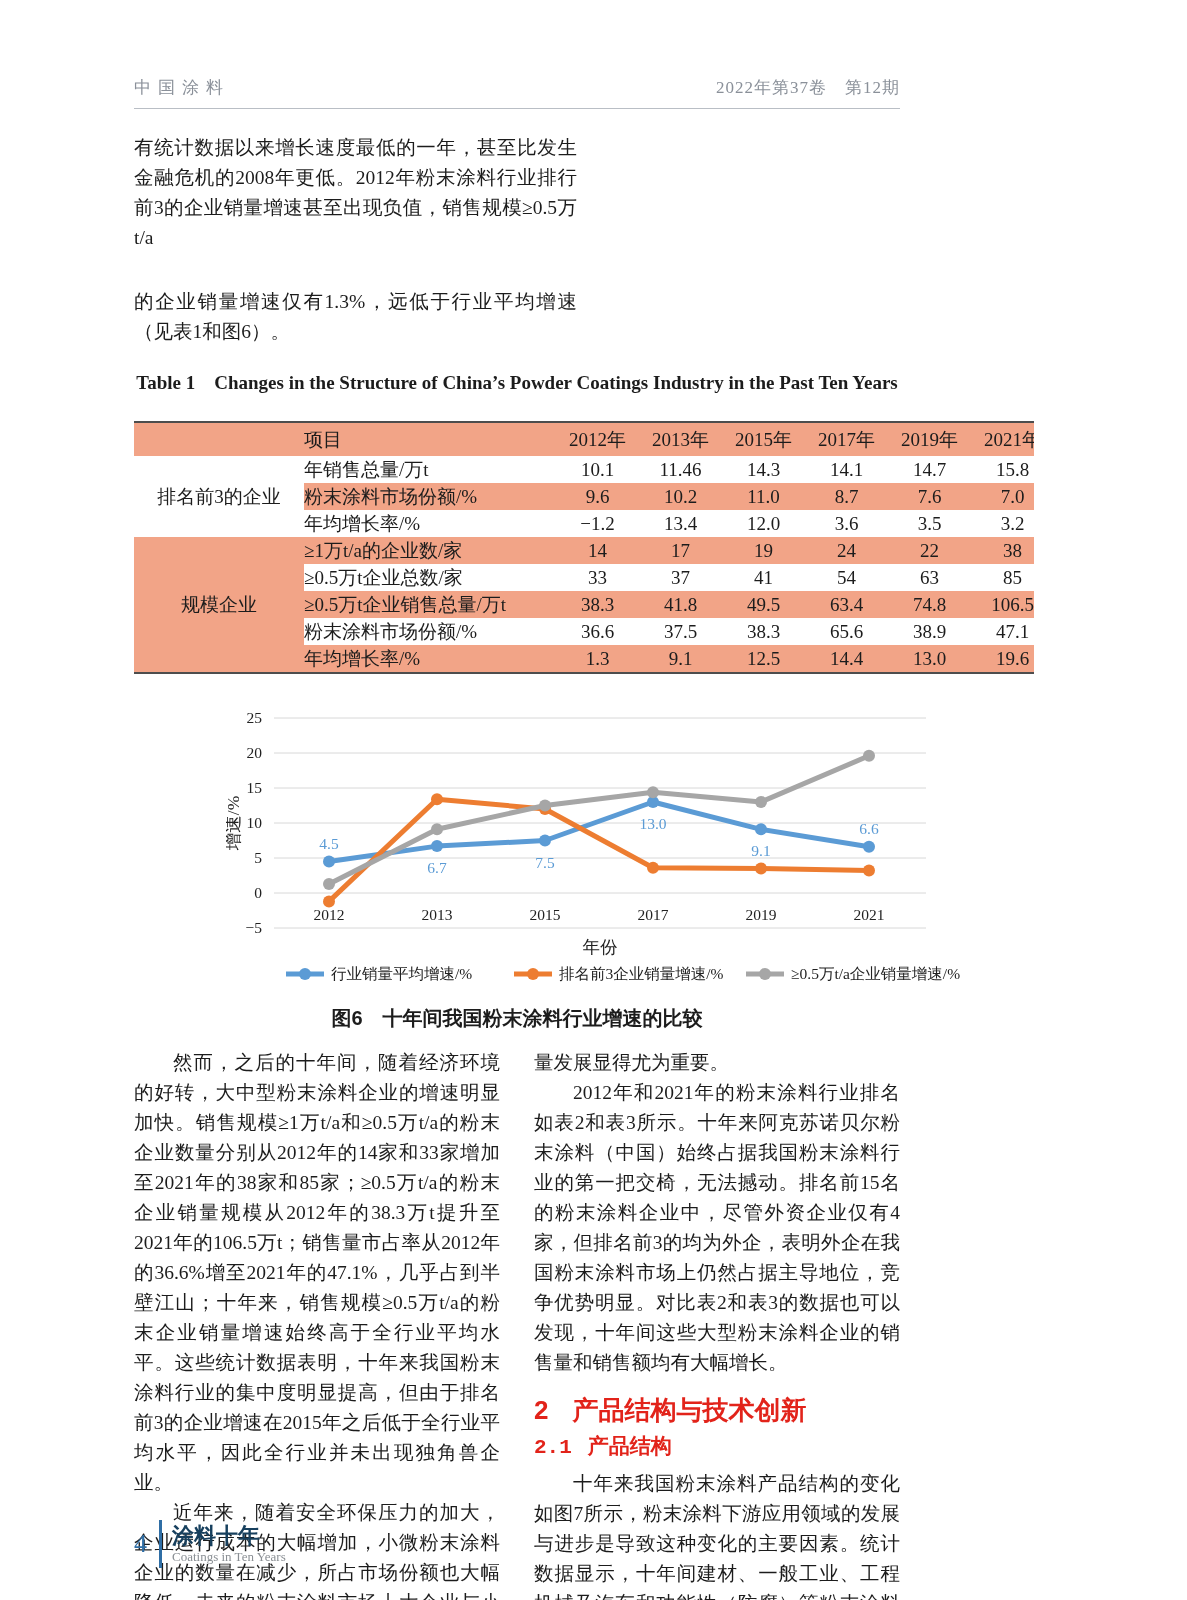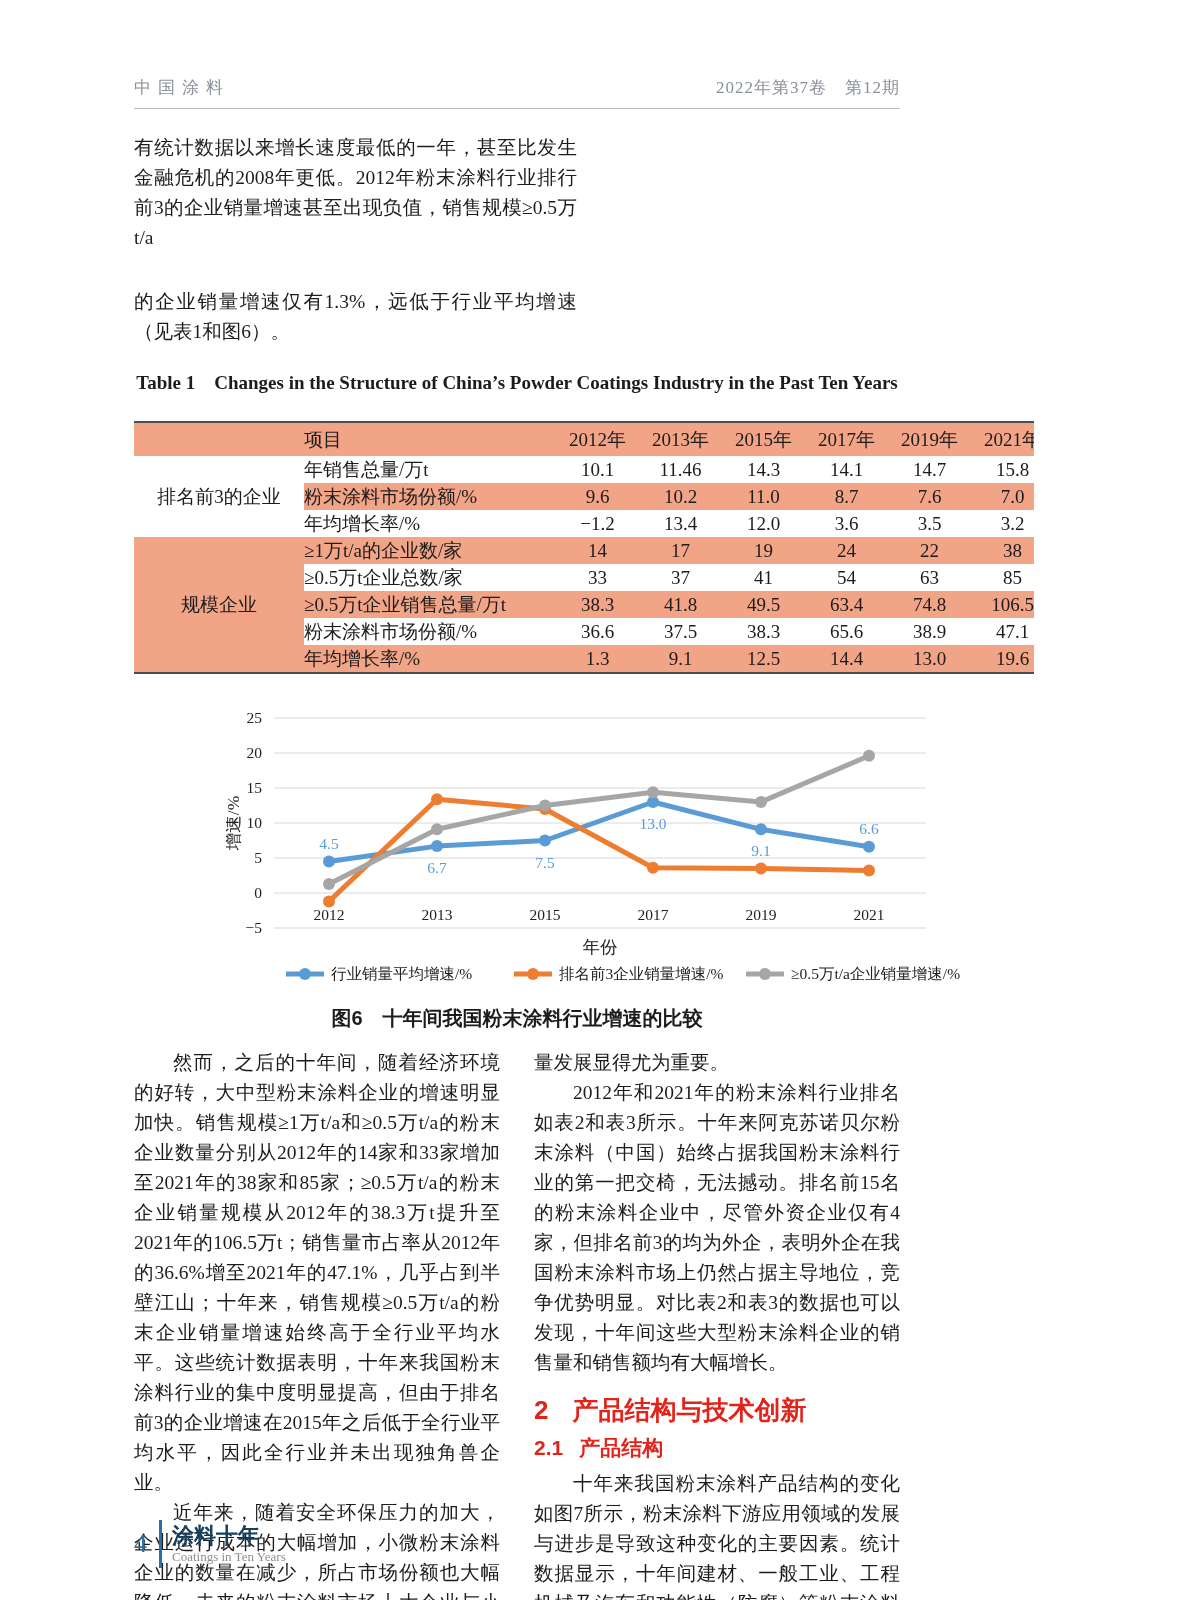--- a/index.html
+++ b/index.html
@@ -57,21 +57,21 @@
   .cleg{font-family:"Liberation Serif","DejaVu Serif",serif;font-size:15.5px;fill:#222;}
   .fig-caption{margin-top:8px;}
   
   .body-cols{margin-top:16px;}
   .sec2{
     color:#E2231A;font-family:"Liberation Sans","DejaVu Sans",sans-serif;
     font-weight:bold;font-size:26px;line-height:30px;margin:17px 0 10px 0;
   }
   .sec2 .num{margin-right:24px;}
   .sec21{
-    color:#E2231A;font-family:Liberation Sans, sans-serif;
+    color:#E2231A;font-family:Liberation Mono, monospace;
     font-weight:bold;font-size:21px;line-height:26px;margin:0 0 8px 0;
   }
   .sec21 .num{margin-right:16px;}
   
   .footer{
     position:absolute;left:134px;bottom:32px;
     display:flex;align-items:center;
   }
   .footer .pnum{font-size:26px;color:#2f6ea5;margin-right:12px;}
   .footer .fbar{width:3px;height:48px;background:#2f6ea5;margin-right:10px;}

